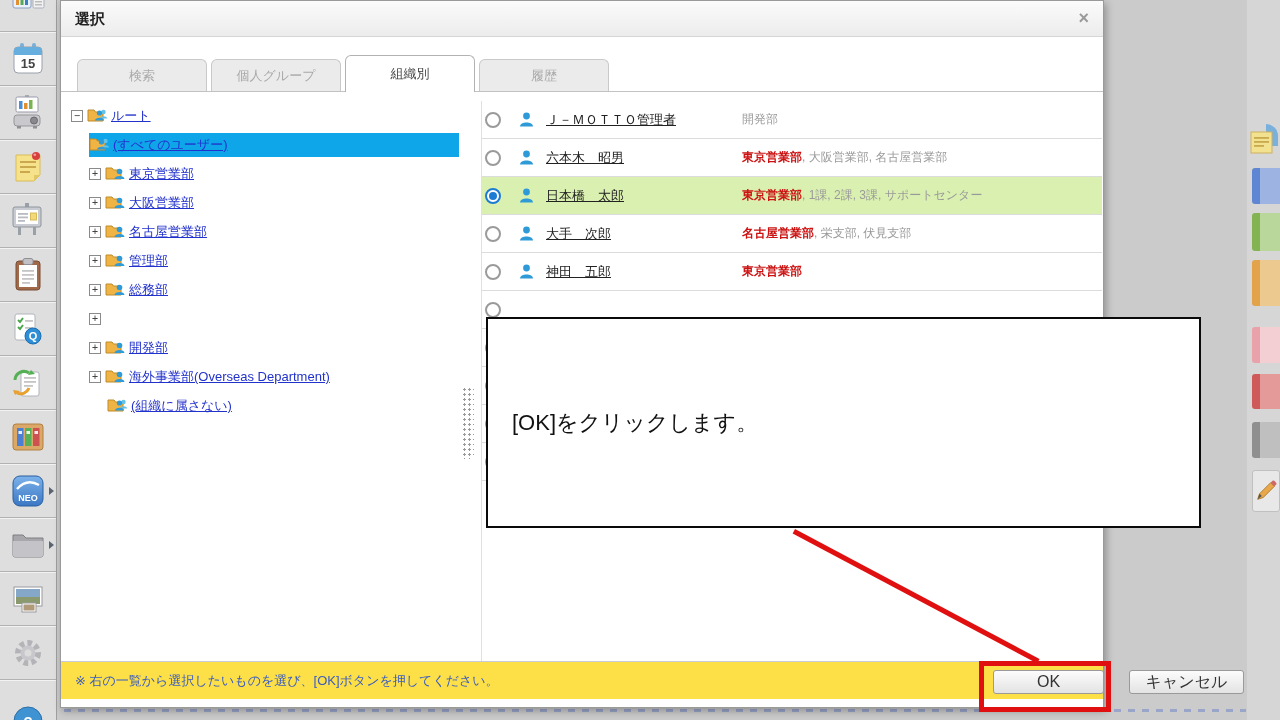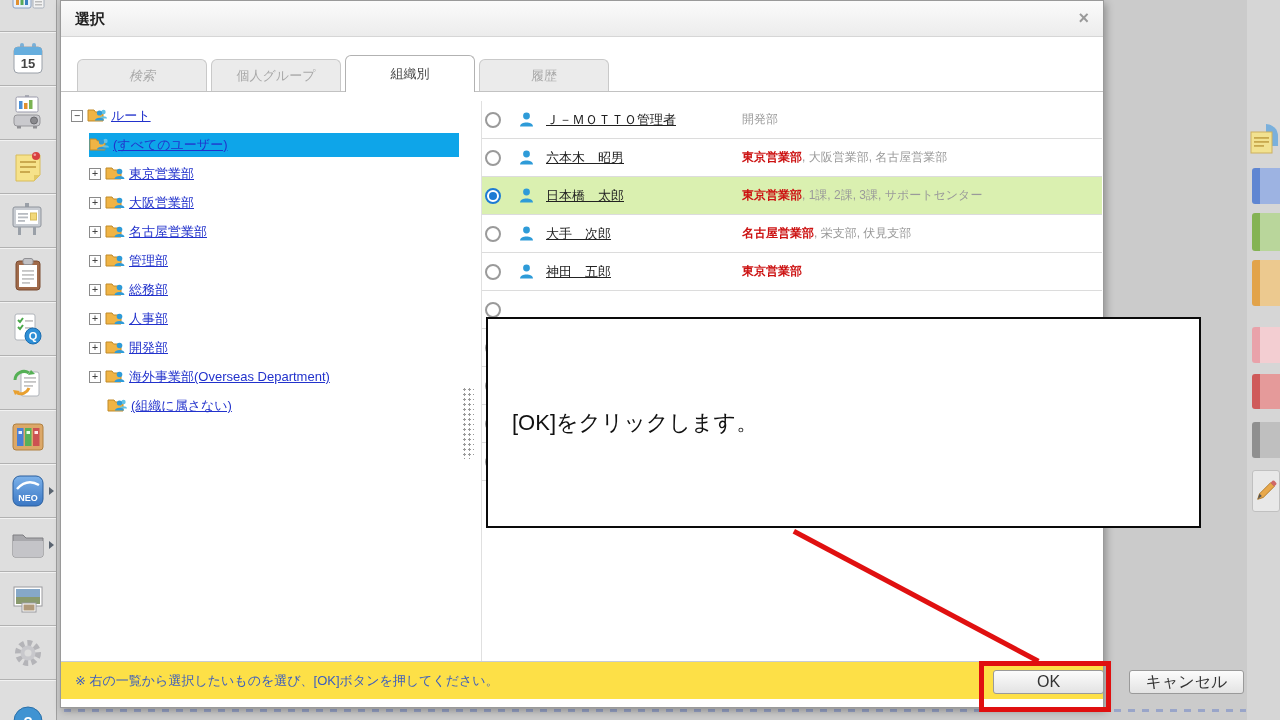--- a/index.html
+++ b/index.html
@@ -29,21 +29,21 @@
                border-bottom:1px solid #d6d6d6; }
   .dlg-title .ttl { position:absolute; left:14px; top:9px; font-size:15px; font-weight:bold; color:#222; }
   .close { position:absolute; right:14px; top:7px; font-size:18px; font-weight:bold; color:#9a9a9a; cursor:pointer; line-height:20px; }
 
   .tabbar { position:absolute; left:0; top:36px; right:0; height:55px; background:#fff; }
   .tabbar::after { content:""; position:absolute; left:0; right:0; bottom:0; height:1px; background:#c2c2c2; }
   .tab { position:absolute; bottom:0; height:33px; width:130px; display:flex; align-items:center; justify-content:center;
          font-size:13px; color:#a8a8a8; background:#ebebeb; border:1px solid #c9c9c9; border-bottom:none;
          border-radius:6px 6px 0 0; cursor:pointer; }
   .tab.active { height:37px; background:#fff; color:#444; border-color:#b2b2b2; z-index:2; }
-  .tab:nth-child(1){ left:16px;font-style:italic; } .tab:nth-child(2){ left:150px; } .tab:nth-child(3){ left:284px; } .tab:nth-child(4){ left:418px; }
+  .tab:nth-child(1){ left:16px; } .tab:nth-child(2){ left:150px; } .tab:nth-child(3){ left:284px; } .tab:nth-child(4){ left:418px; }
 
   .content { position:absolute; left:0; top:91px; right:0; bottom:38px; background:#fff; }
 
   
   .tree { position:absolute; left:0; top:9px; bottom:0; width:398px; overflow:hidden; }
   .tree-item { display:flex; align-items:center; height:29px; font-size:13px; white-space:nowrap; }
   .expander { width:12px; height:12px; border:1px solid #8a8a8a; background:#fff; color:#444; font-size:10px; line-height:10px;
               text-align:center; margin-right:4px; flex:none; cursor:pointer; font-family:"DejaVu Sans Mono",monospace; }
   .tbody { display:flex; align-items:center; gap:4px; flex:1; height:24px; padding-right:6px; }
   .tree-item.sel .tbody { background:#0ea5e9; }
@@ -366,28 +366,20 @@
                   <path d="M1,3 h6 l1.5,2 h7.5 v9 h-15 z" fill="#f0b445" stroke="#c08a28"></path>
                   <circle cx="14.5" cy="6.5" r="2.8" fill="#2e9bd8"></circle>
                   <path d="M9.5,14 c0,-4 10,-4 10,0 z" fill="#2e9bd8"></path>
                 </svg></span>
       <span class="tree-label">総務部</span>
     </span>
   </div>
 
   <div class="tree-item" style="padding-left: 28px;">
     <span class="expander">+</span>
-    <span class="tbody">
-      <span class="t-icon"><svg width="20" height="15" viewBox="0 0 20 15">
-                  <path d="M1,3 h6 l1.5,2 h7.5 v9 h-15 z" fill="#f0b445" stroke="#c08a28"></path>
-                  <circle cx="14.5" cy="6.5" r="2.8" fill="#2e9bd8"></circle>
-                  <path d="M9.5,14 c0,-4 10,-4 10,0 z" fill="#2e9bd8"></path>
-                </svg></span>
-      <span class="tree-label">人事部</span>
-    </span>
   </div>
 
   <div class="tree-item" style="padding-left: 28px;">
     <span class="expander">+</span>
     <span class="tbody">
       <span class="t-icon"><svg width="20" height="15" viewBox="0 0 20 15">
                   <path d="M1,3 h6 l1.5,2 h7.5 v9 h-15 z" fill="#f0b445" stroke="#c08a28"></path>
                   <circle cx="14.5" cy="6.5" r="2.8" fill="#2e9bd8"></circle>
                   <path d="M9.5,14 c0,-4 10,-4 10,0 z" fill="#2e9bd8"></path>
                 </svg></span>

